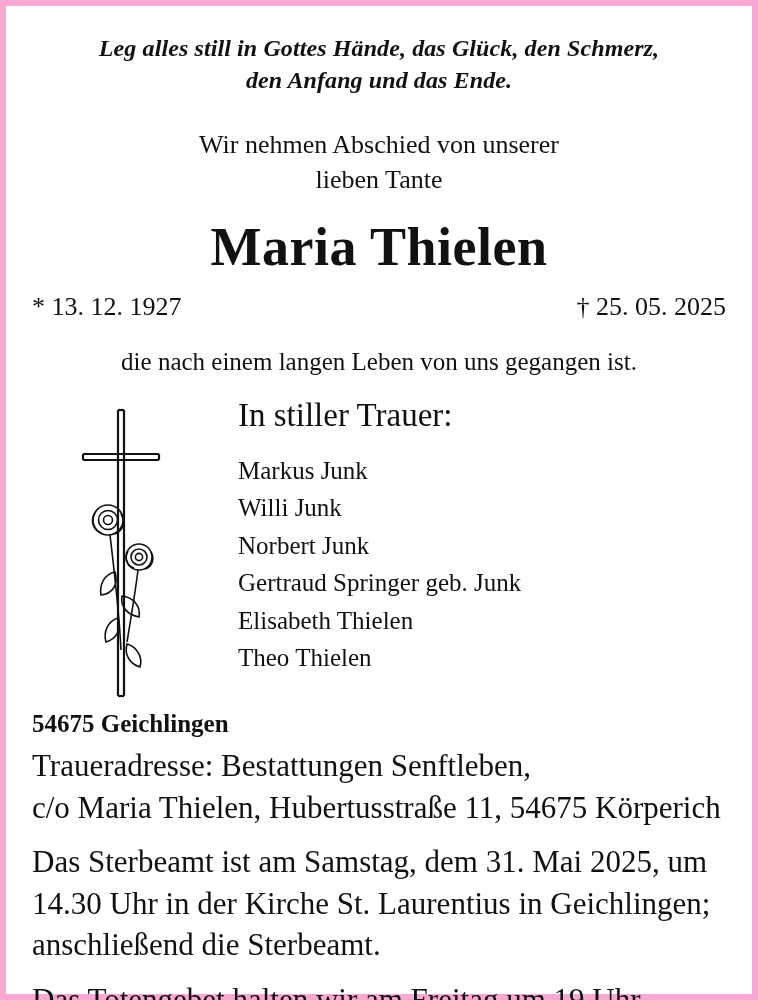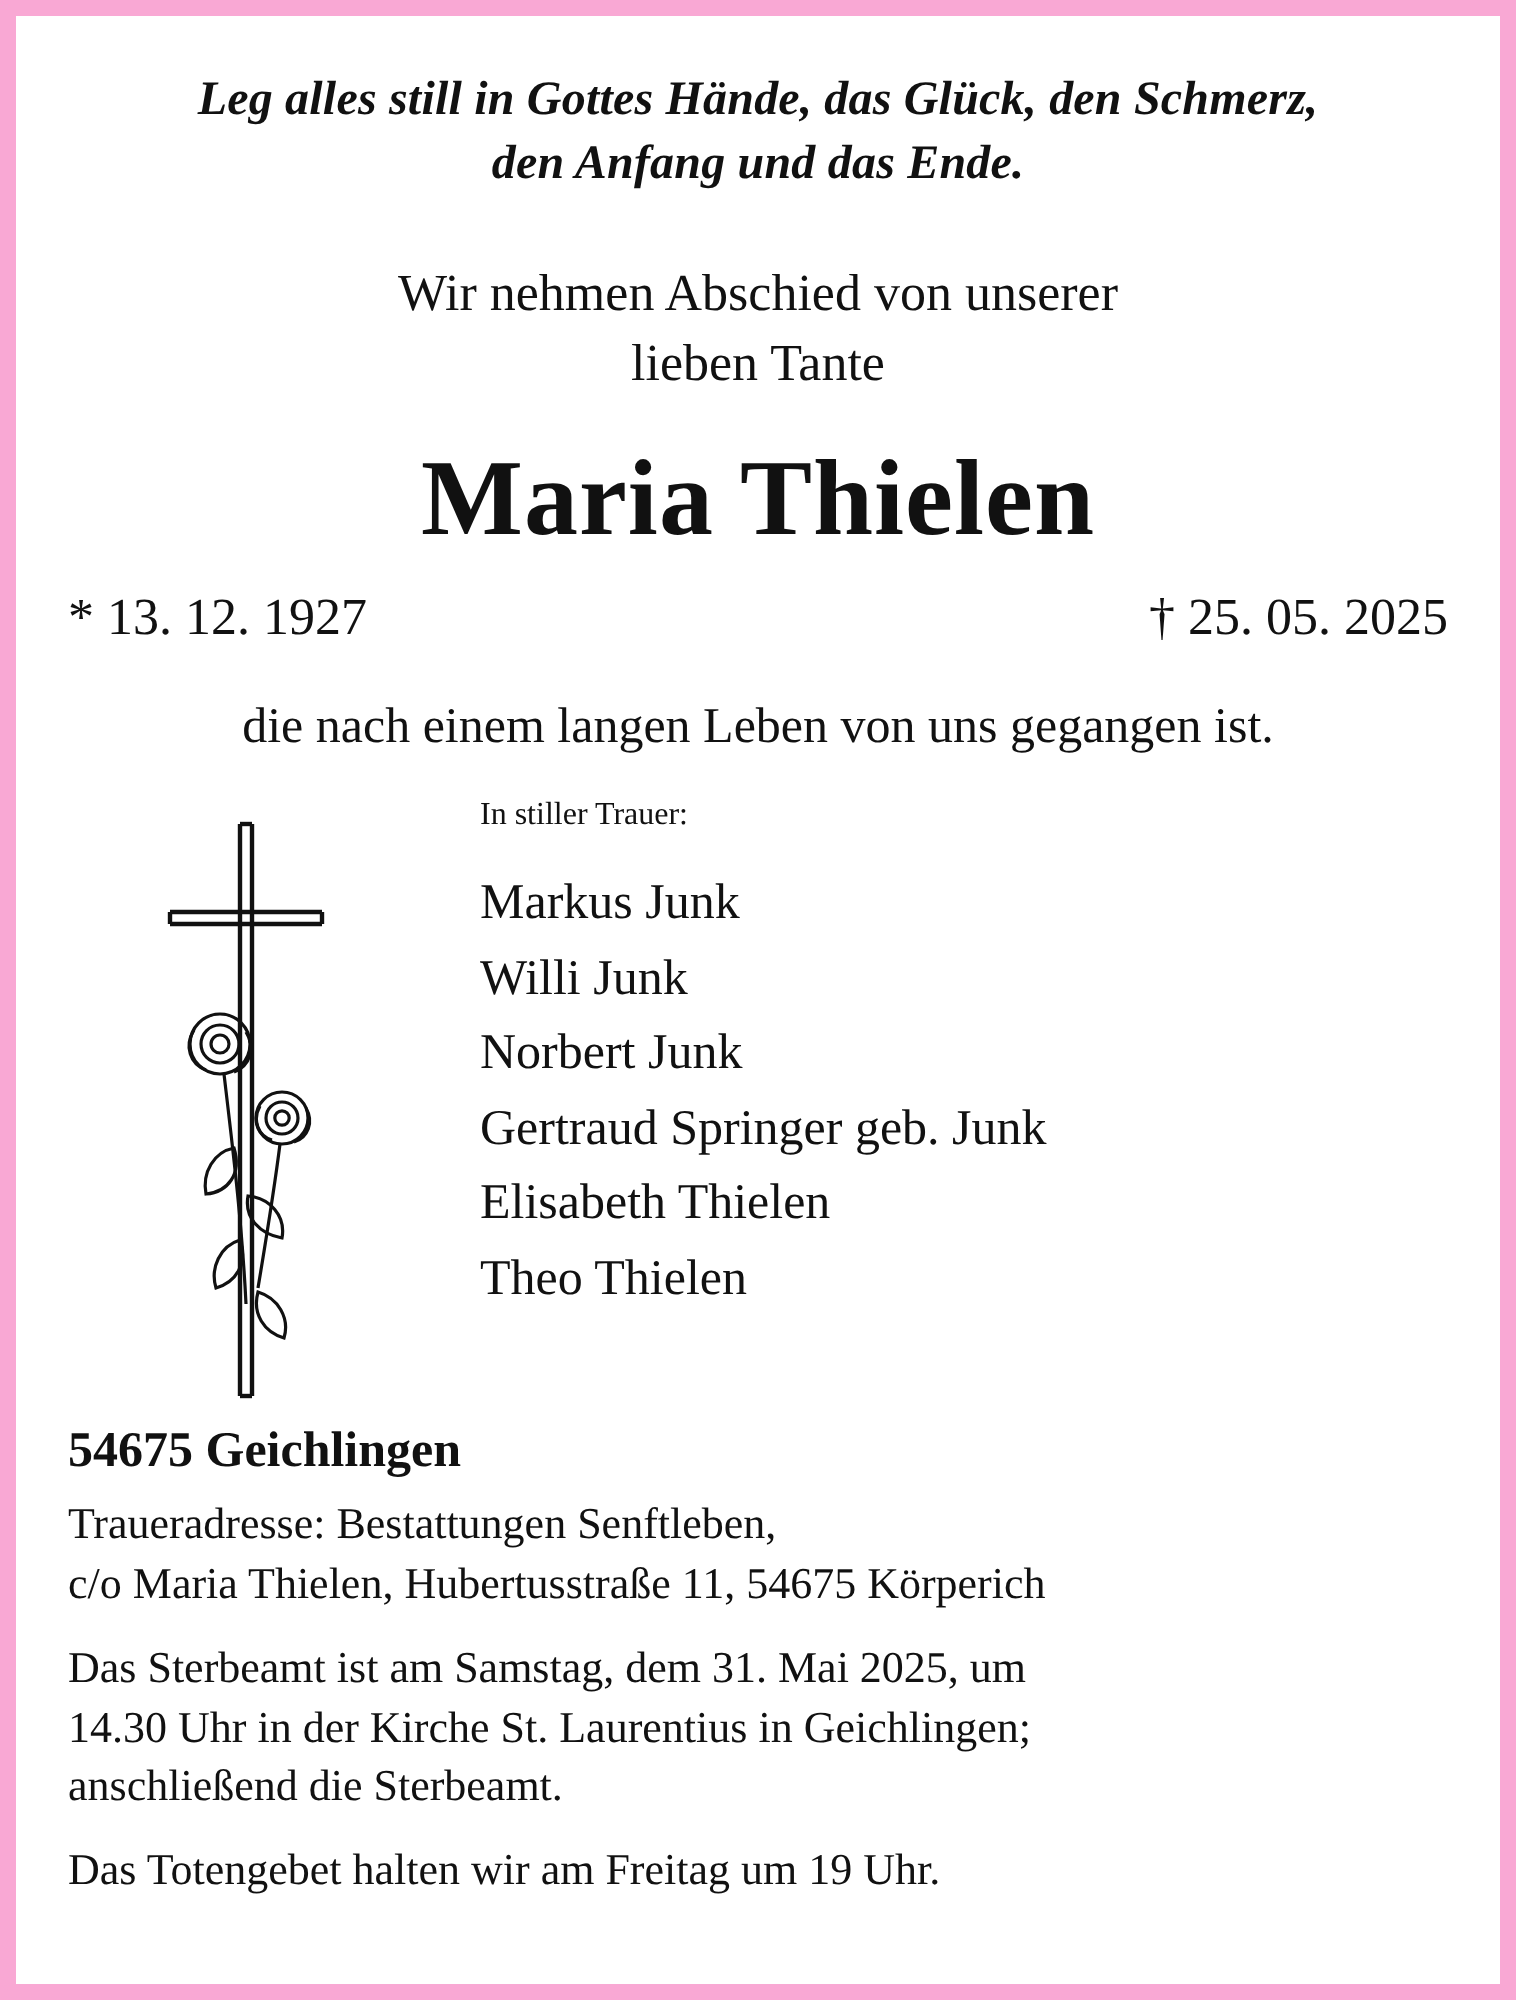--- a/index.html
+++ b/index.html
@@ -11,21 +11,21 @@
     width: 758px;
     height: 1000px;
     font-family: "Liberation Serif", serif;
     color: #111111;
     overflow: hidden;
   }
   .obituary {
     box-sizing: border-box;
     width: 758px;
     height: 1000px;
-    border: 8px solid #f9a8d4;
+    border: 6px solid #f9a8d4;
     background: #ffffff;
     padding: 18px 26px 8px 26px;
     display: flex;
     flex-direction: column;
   }
   .verse {
     font-style: italic;
     font-weight: bold;
     text-align: center;
     font-size: 24px;
@@ -74,39 +74,39 @@
     flex: 0 0 200px;
     display: flex;
     justify-content: center;
     padding-top: 8px;
   }
   .mourners {
     flex: 1 1 auto;
     padding-left: 6px;
   }
   .mourners-title {
-    font-size: 16px;
+    font-size: 33px;
     margin-bottom: 16px;
     line-height: 1.2;
   }
   .mourner {
     font-size: 25px;
     line-height: 1.5;
     white-space: nowrap;
   }
   .footer {
     margin-top: 6px;
   }
   .place {
     font-size: 25px;
     font-weight: bold;
     margin-bottom: 7px;
   }
   .addr-line, .para-line {
-    font-size: 22px;
+    font-size: 31px;
     line-height: 1.34;
     white-space: nowrap;
   }
   .block-gap { margin-top: 13px; }
   svg { display: block; }
 </style>
 </head>
 <body>
 
 <div class="obituary">

